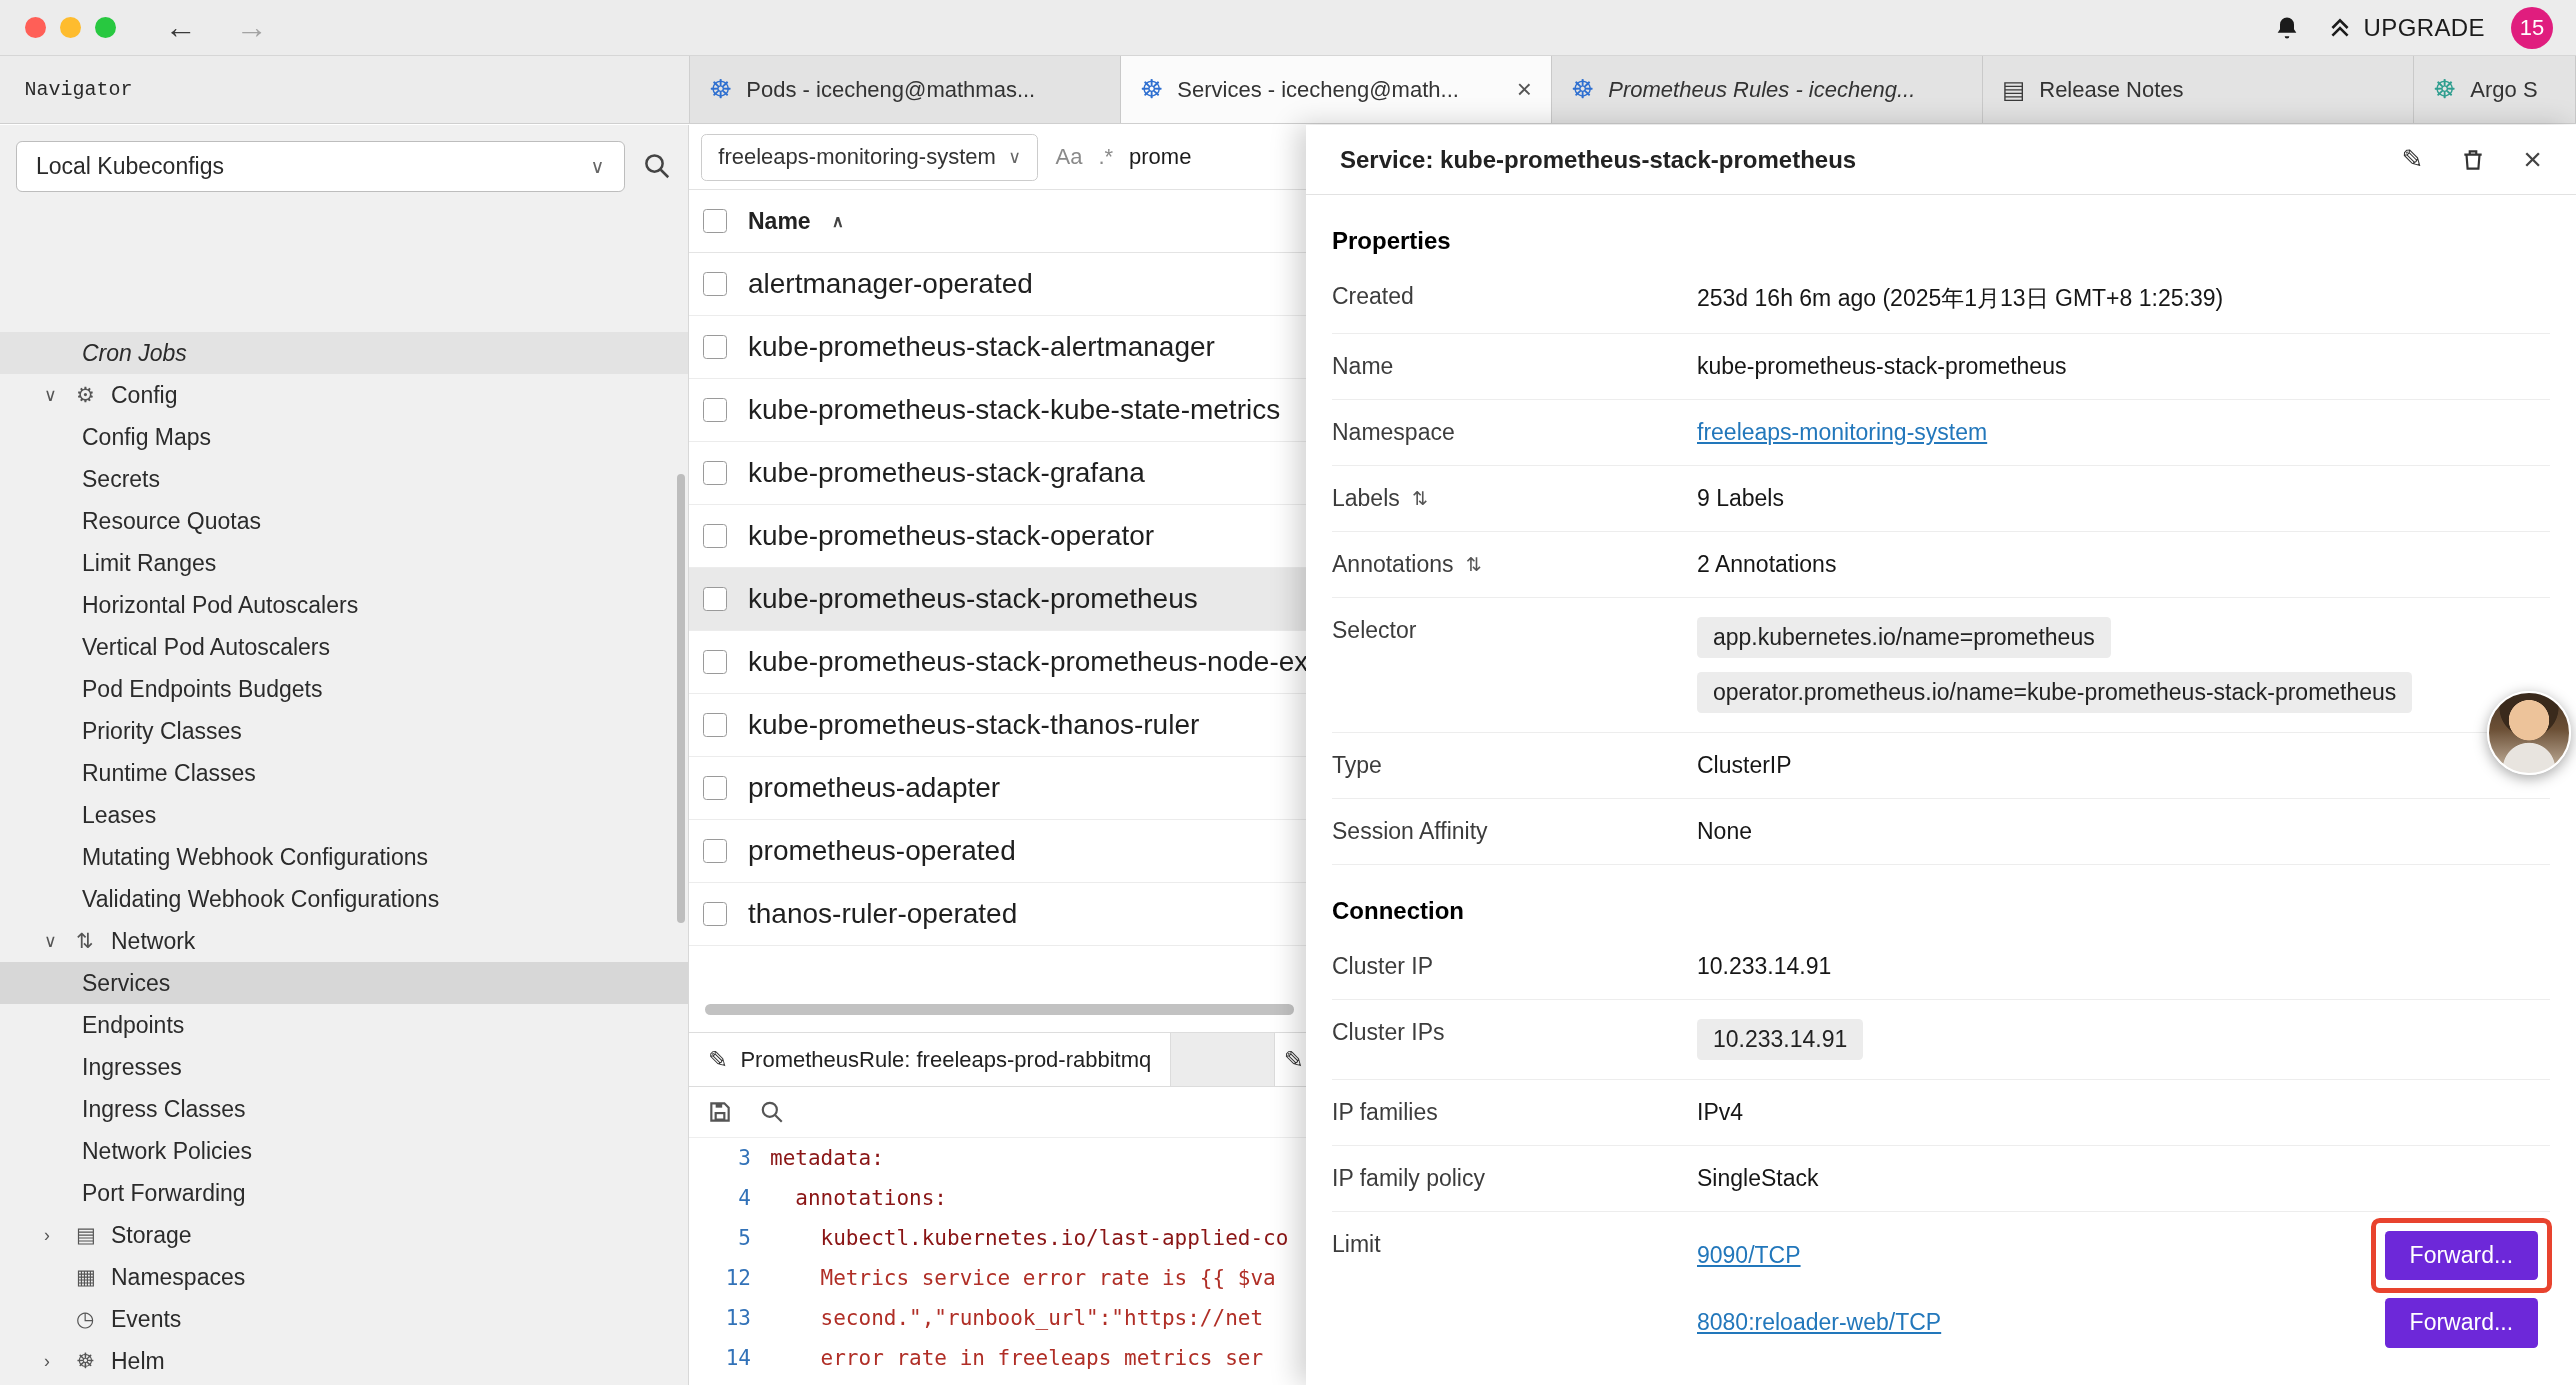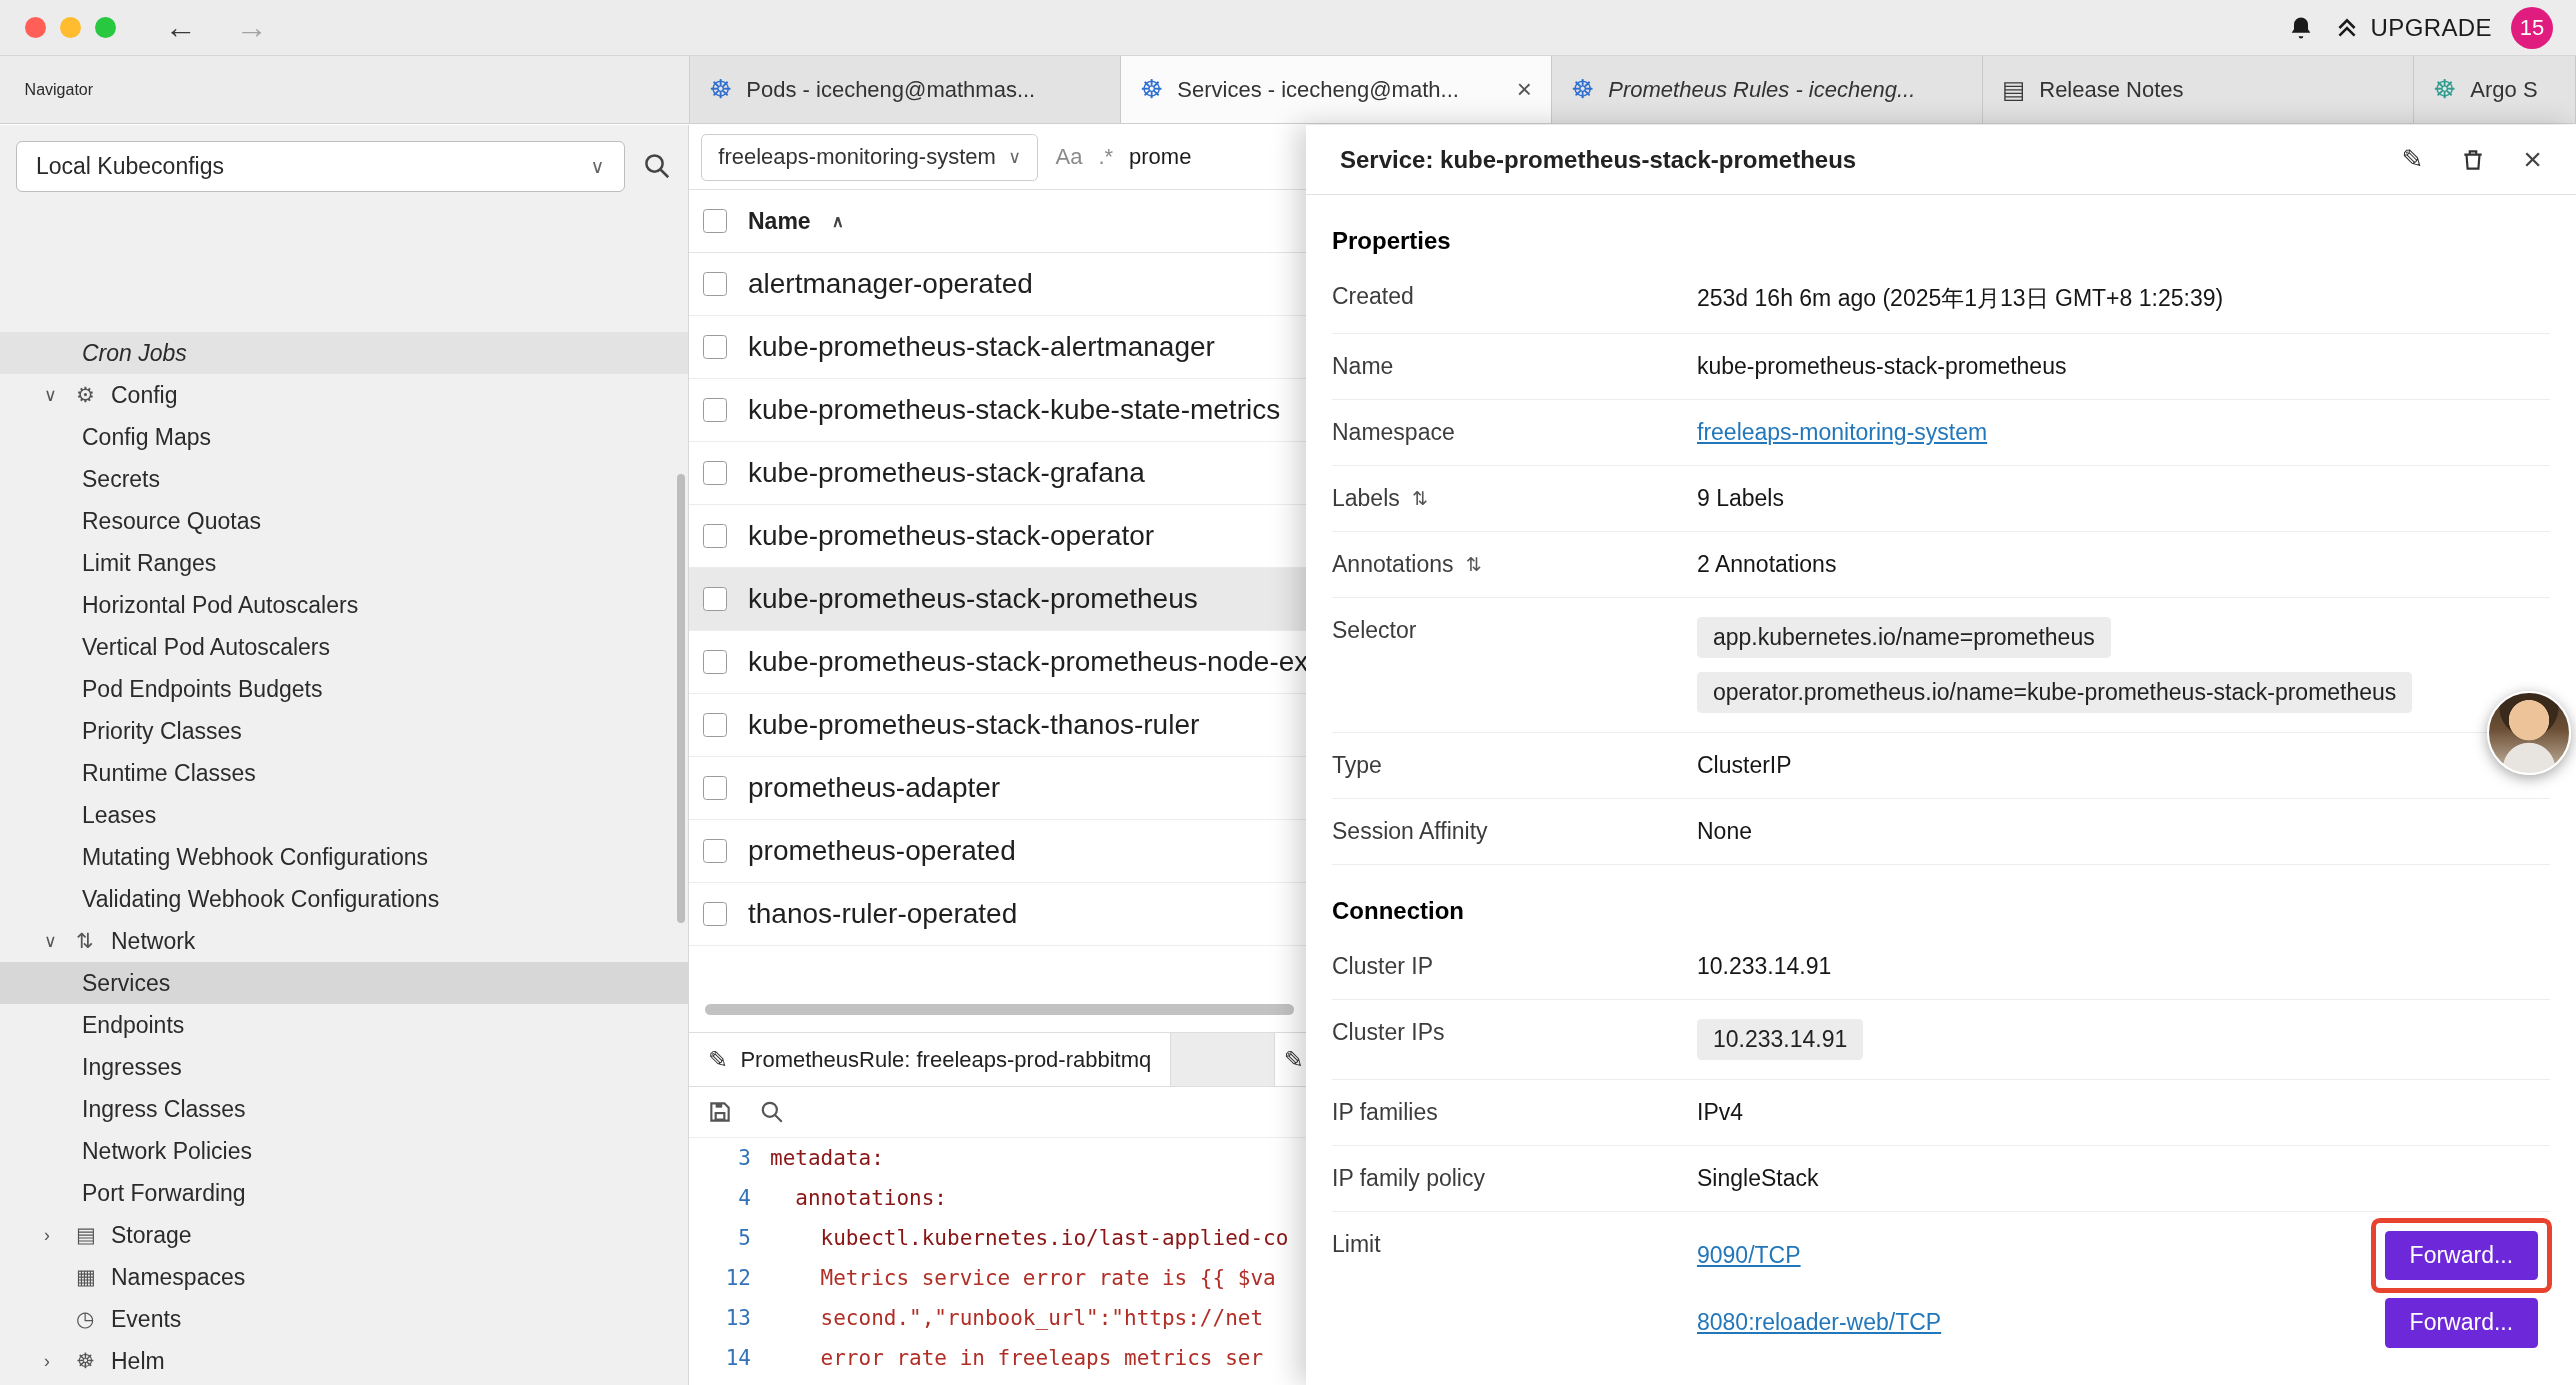--- a/index.html
+++ b/index.html
@@ -10,30 +10,30 @@
   
   .topbar { position:absolute; top:0; left:0; width:2576px; height:56px;
             background:#ececec; border-bottom:0.9px solid #d6d6d6;
             display:flex; align-items:center; }
   .lights { display:flex; gap:14px; padding-left:24.6px; }
   .light { width:21px; height:21px; border-radius:50%; }
   .light.red { background:#ff5f57; } .light.yellow { background:#febc2e; }
   .light.green { background:#28c840; }
   .nav-arrows { margin-left:49px; display:flex; gap:39px; font-size:32px; color:#3a3a3a; }
   .nav-arrows .fwd { color:#a3a3a3; }
-  .topbar-right { margin-left:auto; display:flex; align-items:center; gap:19px; padding-right:23px; }
+  .topbar-right { margin-left:auto; display:flex; align-items:center; gap:26px; padding-right:23px; }
   .upgrade { display:flex; align-items:center; gap:10.5px; font-size:24px; color:#1b1b1b; letter-spacing:0.4px; }
   .badge-count { min-width:42px; height:42px; border-radius:50%; background:#e01d7e; color:#fff;
                  font-size:22px; display:flex; align-items:center; justify-content:center; }
 
   
   .tabbar { position:absolute; top:56px; left:0; width:2576px; height:68px;
             background:#e3e3e3; border-bottom:0.9px solid #cfcfcf; display:flex; }
   .navzone { width:690px; flex:none; display:flex; align-items:center; padding-left:24.6px;
-             font-size:16px; color:#2a2a2a; background:#ececec; border-right:0.9px solid #cfcfcf; }
+             font-size:20px; color:#2a2a2a; background:#ececec; border-right:0.9px solid #cfcfcf;font-family:Liberation Mono, monospace; }
   .tab { width:431px; flex:none; display:flex; align-items:center; gap:14px; padding:0 19px;
          border-right:0.9px solid #c9c9c9; font-size:22px; color:#333; cursor:default; }
   .tab.last { flex:1; width:auto; overflow:hidden; }
   .tab.active { background:#fbfbfb; }
   .tab .k8s { font-size:26px; color:#2e6fd0; flex:none; }
   .tab .k8s.green { color:#2f9e8f; }
   .tab .doc { font-size:24.6px; color:#3a3a3a; flex:none; }
   .tab-title { flex:1; overflow:hidden; white-space:nowrap; text-overflow:ellipsis; }
   .tab-title.italic { font-style:italic; }
   .tab .close { font-size:26px; color:#555; flex:none; }

